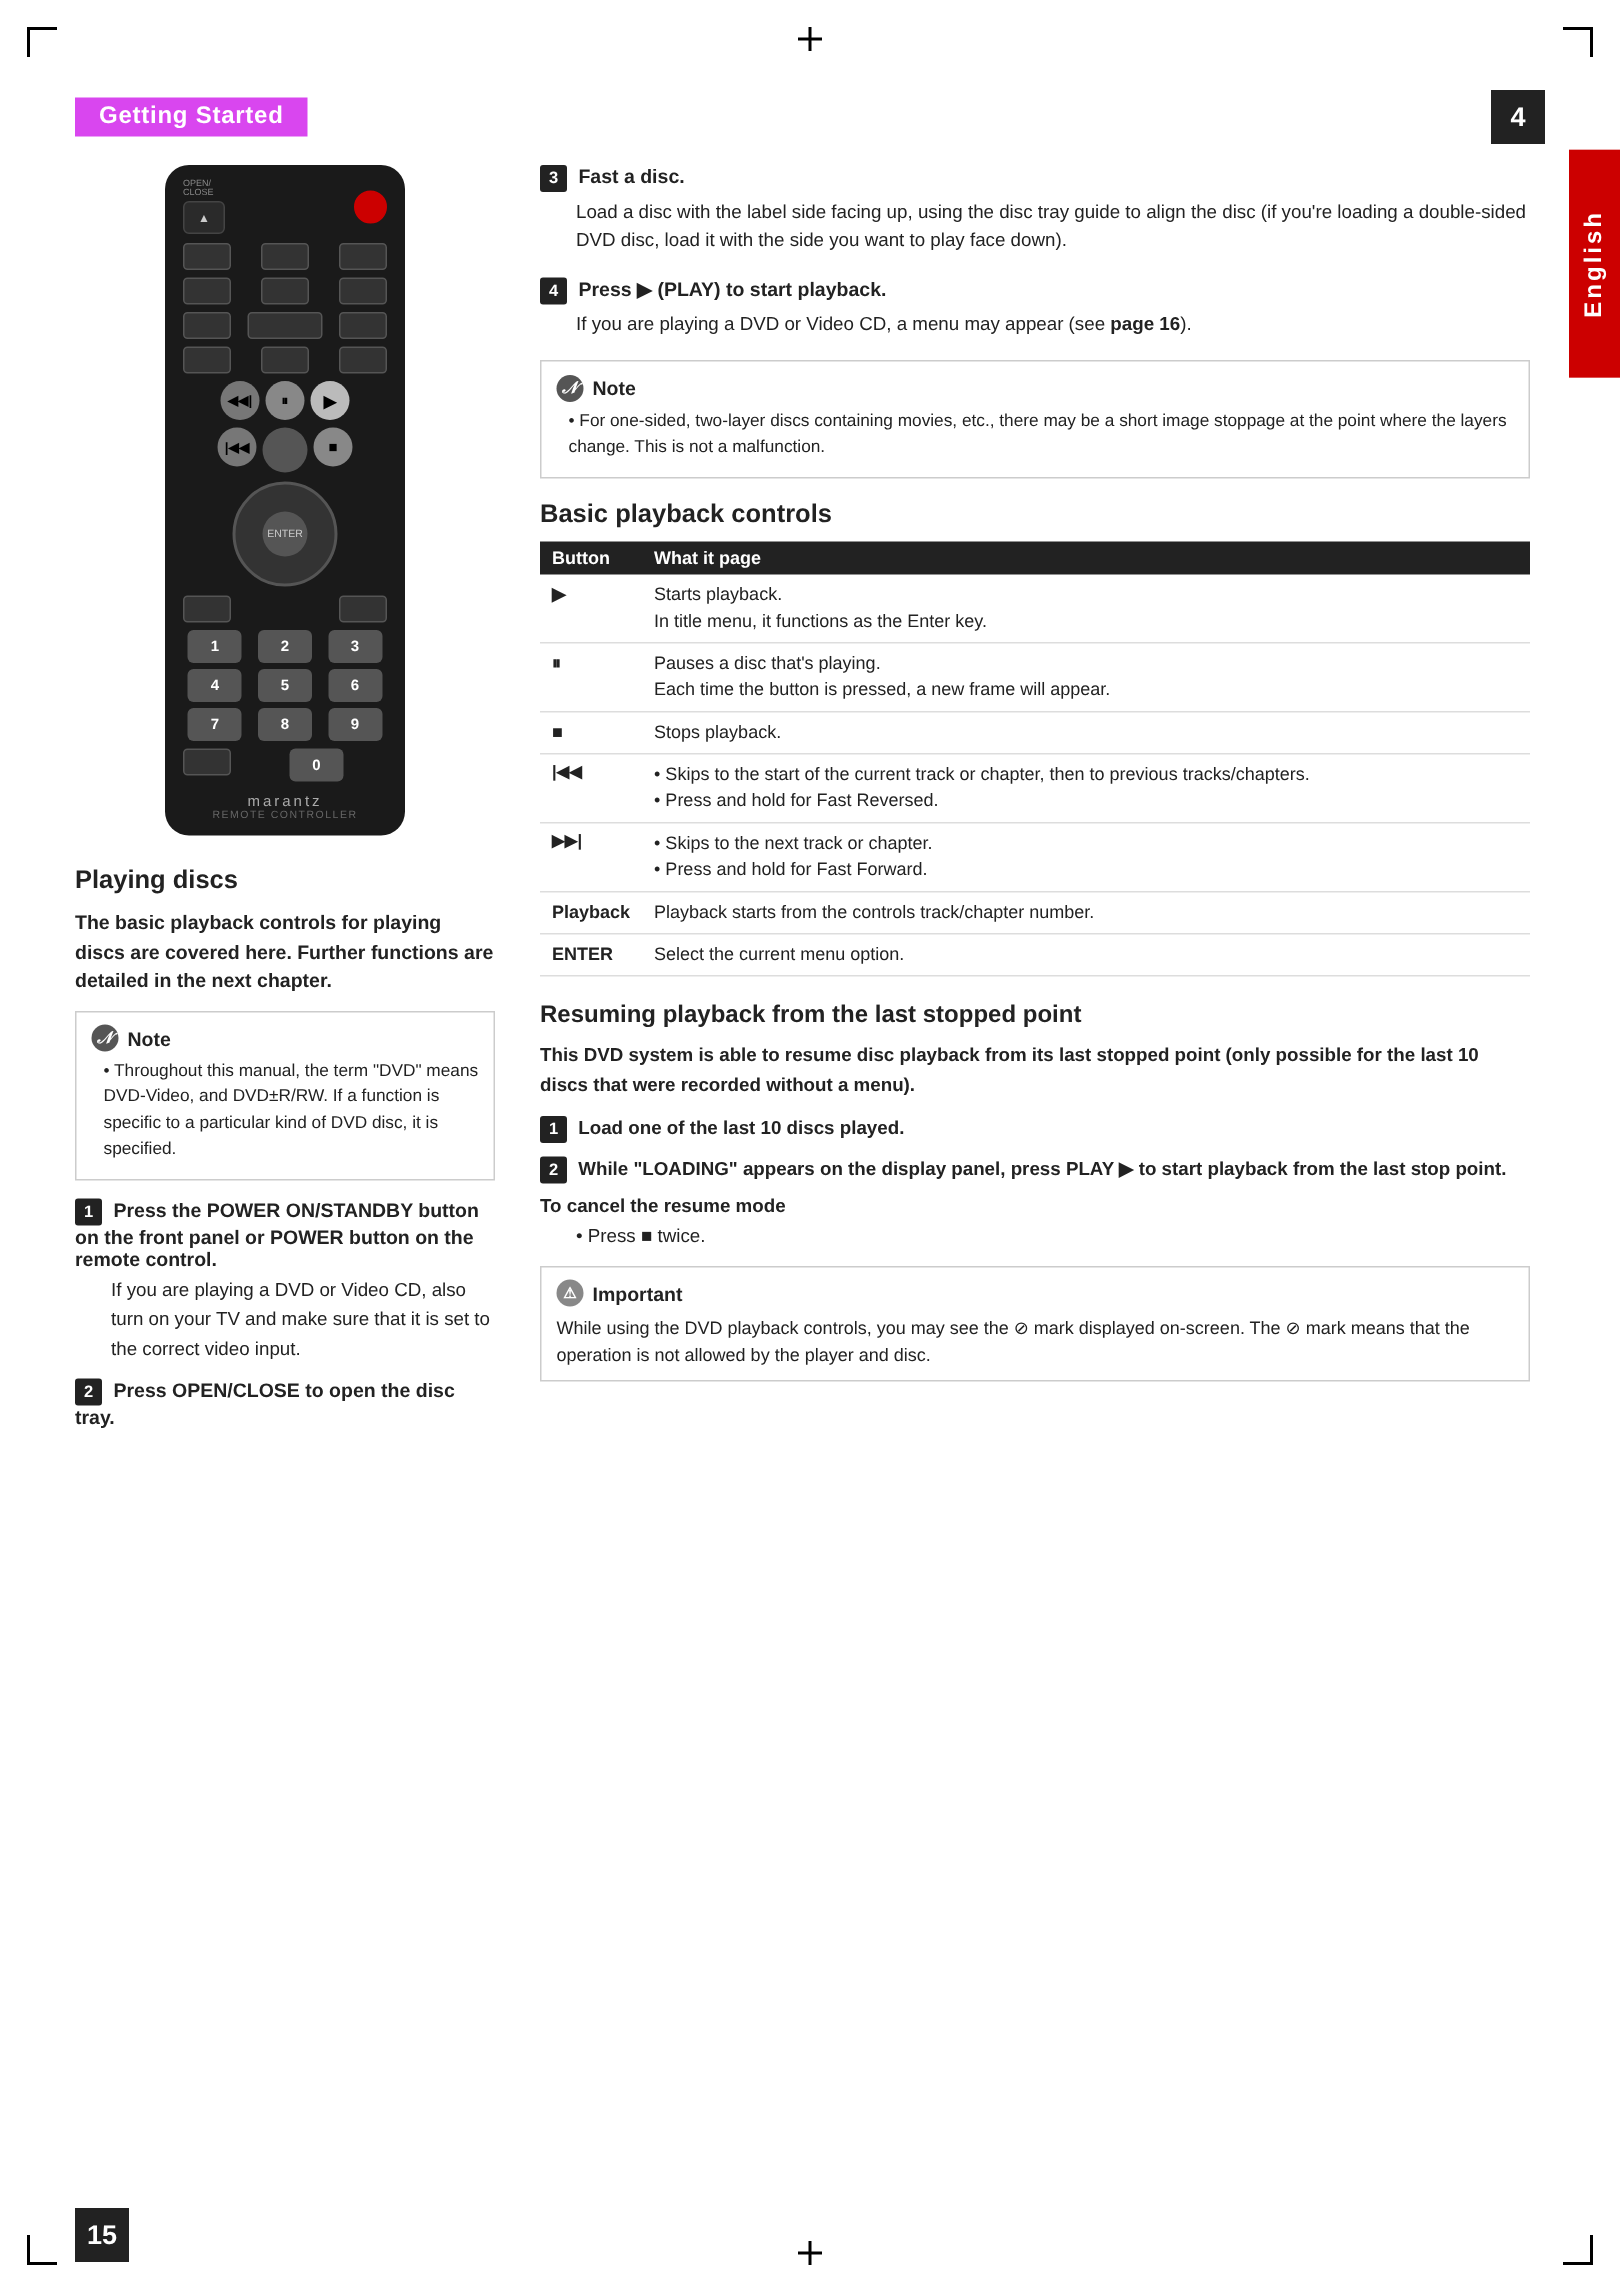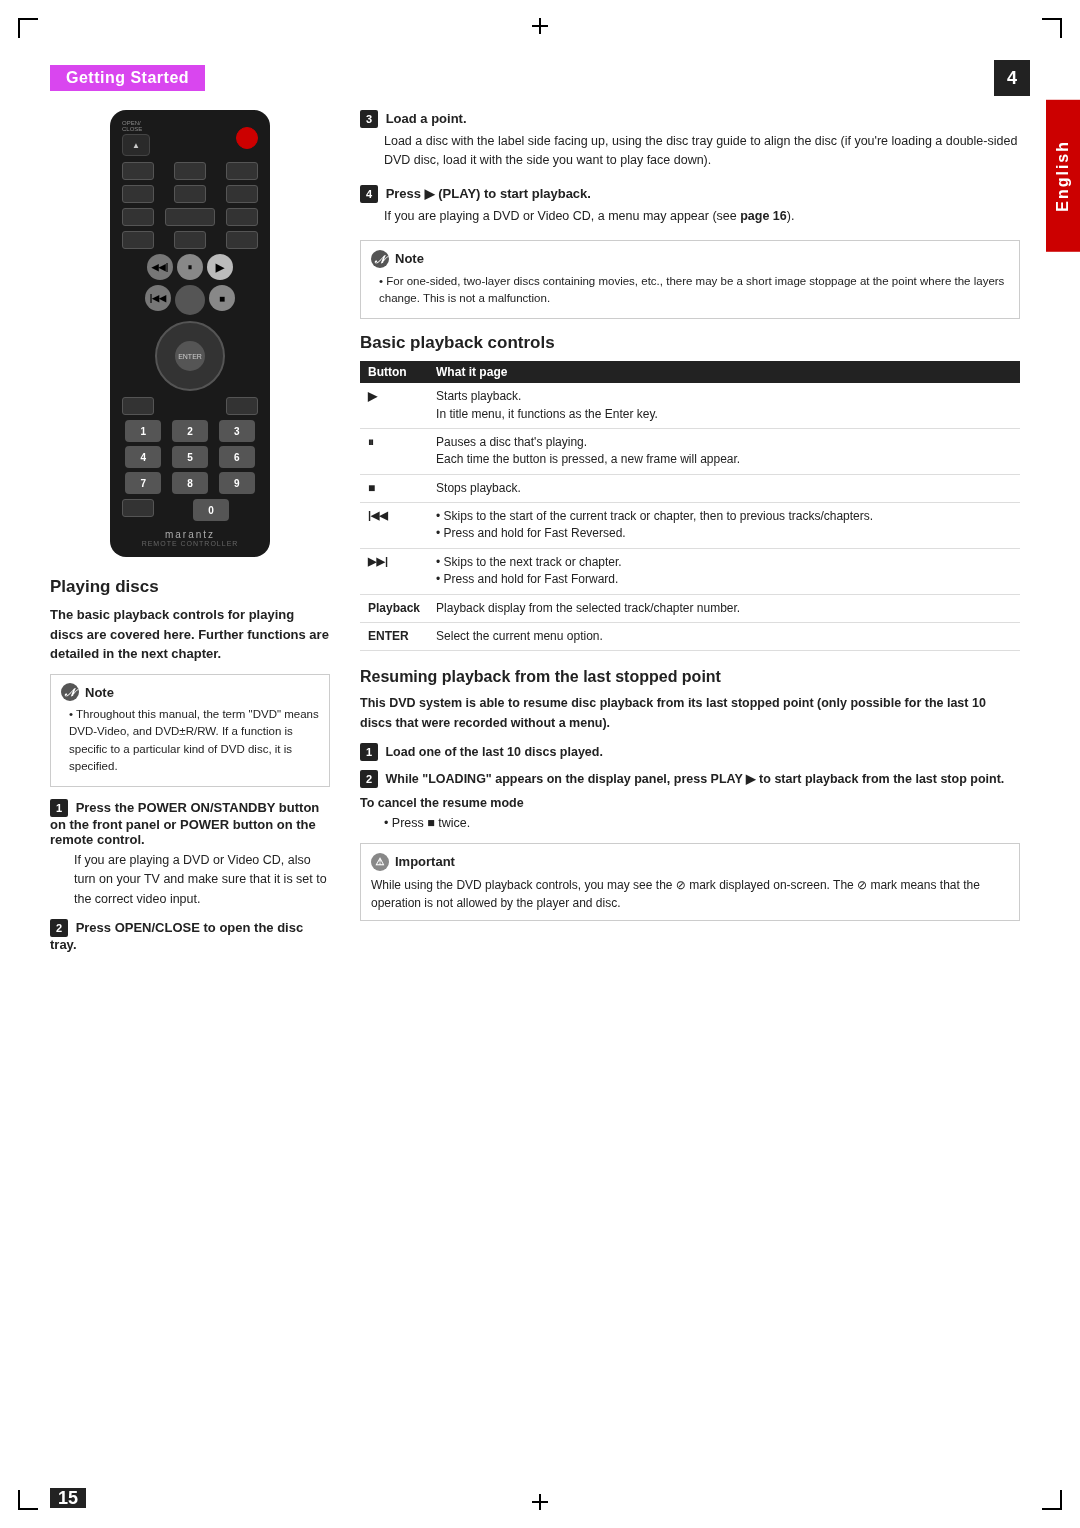--- a/index.html
+++ b/index.html
@@ -470,21 +470,21 @@
     .bottom-page {
       position: absolute;
       bottom: 20px;
       left: 50px;
     }
 
     .bottom-page-num {
       background: #222;
       color: #fff;
       width: 36px;
-      height: 20px;
+      height: 36px;
       display: flex;
       align-items: center;
       justify-content: center;
       font-size: 18px;
       font-weight: bold;
     }
 
     .note-bullet { margin-left: 8px; margin-bottom: 3px; }
     .note-bullet::before { content: '• '; }
   </style>
@@ -615,21 +615,21 @@
         </div>
       </div>
     </div>
   </div>
 
   <div class="right-col">
 
     <div class="step-block">
       <div class="step-header">
         <span class="step-num-circle">3</span>
-        <strong>Load a point.</strong>
+        <strong>Fast a disc.</strong>
       </div>
       <div class="step-text" style="margin-left:24px;">Load a disc with the label side facing up, using the disc tray guide to align the disc (if you're loading a double-sided DVD disc, load it with the side you want to play face down).</div>
     </div>
 
     <div class="step-block">
       <div class="step-header">
         <span class="step-num-circle">4</span>
         <strong>Press ▶ (PLAY) to start playback.</strong>
       </div>
       <div class="step-text" style="margin-left:24px;">
@@ -670,21 +670,21 @@
         <tr>
           <td style="font-size:11px;">|◀◀</td>
           <td>• Skips to the start of the current track or chapter, then to previous tracks/chapters.<br>• Press and hold for Fast Reversed.</td>
         </tr>
         <tr>
           <td style="font-size:11px;">▶▶|</td>
           <td>• Skips to the next track or chapter.<br>• Press and hold for Fast Forward.</td>
         </tr>
         <tr>
           <td><strong>Playback</strong></td>
-          <td>Playback display from the selected track/chapter number.</td>
+          <td>Playback starts from the controls track/chapter number.</td>
         </tr>
         <tr>
           <td><strong>ENTER</strong></td>
           <td>Select the current menu option.</td>
         </tr>
       </tbody>
     </table>
 
     <div class="resuming-heading">Resuming playback from the last stopped point</div>
     <div class="resuming-intro">This DVD system is able to resume disc playback from its last stopped point (only possible for the last 10 discs that were recorded without a menu).</div>

